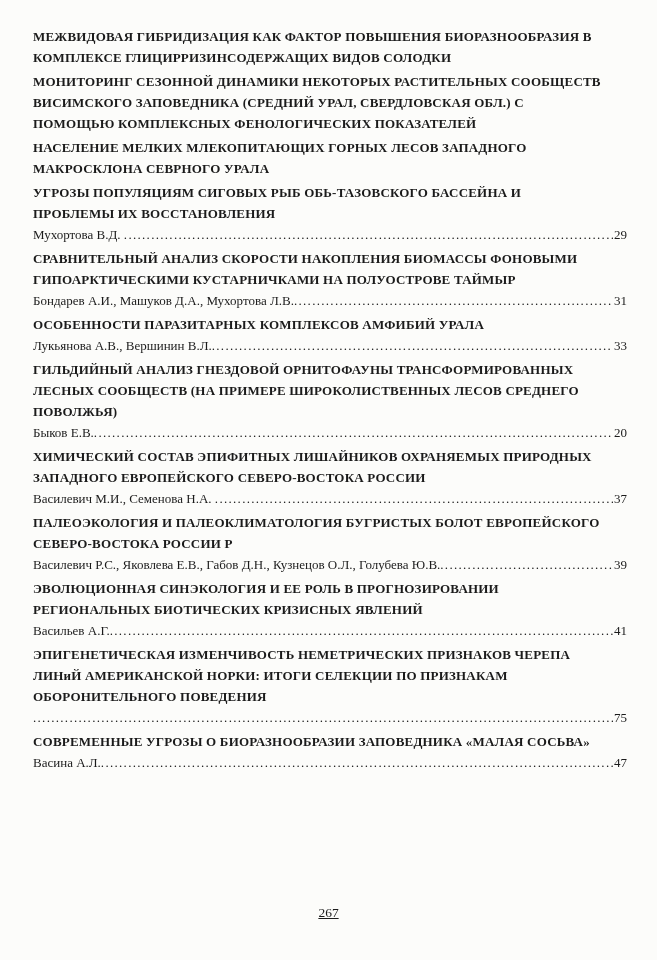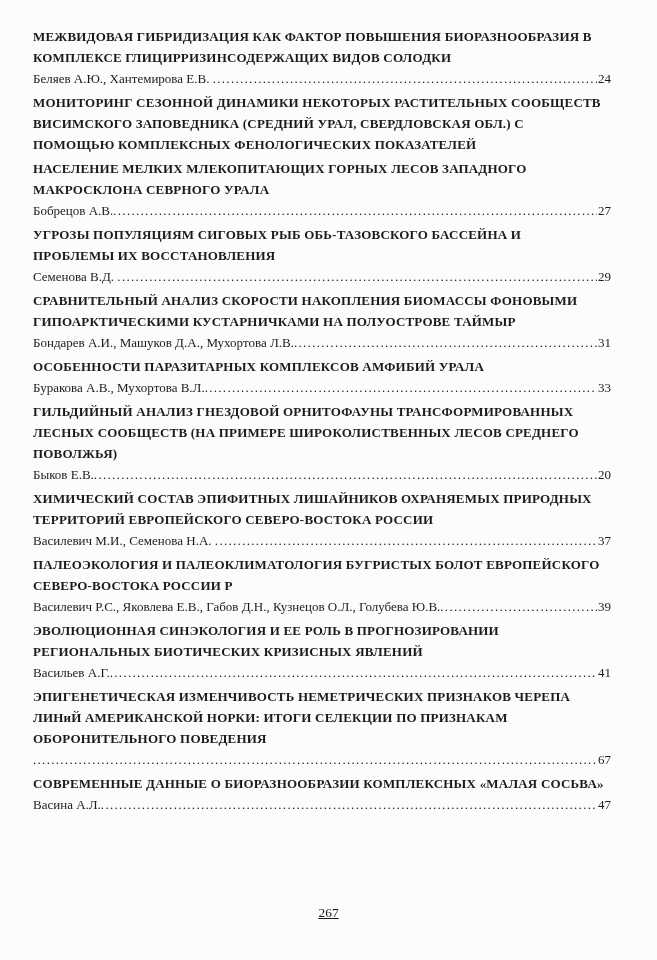--- a/index.html
+++ b/index.html
@@ -8,21 +8,21 @@
     background: #ffffff;
   }
   .page {
     position: relative;
     width: 657px;
     height: 960px;
     background: #fcfcfa;
     color: #1b1b1b;
     font-family: "Liberation Serif", serif;
     box-sizing: border-box;
-    padding: 26px 46px 0 33px;
+    padding: 26px 30px 0 33px;
     overflow: hidden;
   }
   .toc-entry {
     margin-bottom: 3px;
   }
   .entry-title {
     font-weight: bold;
     font-size: 13px;
     line-height: 21px;
     white-space: pre-line;
@@ -64,86 +64,76 @@
   }
 </style>
 </head>
 <body>
 
 <div class="page">
   <div id="toc-list">
   <div class="toc-entry">
     <div class="entry-title">МЕЖВИДОВАЯ ГИБРИДИЗАЦИЯ КАК ФАКТОР ПОВЫШЕНИЯ БИОРАЗНООБРАЗИЯ В
 КОМПЛЕКСЕ ГЛИЦИРРИЗИНСОДЕРЖАЩИХ ВИДОВ СОЛОДКИ</div>
-    <div class="authors-line">
-      <span class="authors">Беляев А.Ю., Хантемирова Е.В. </span>
-      <span class="leader"></span>
-      <span class="pagenum">24</span>
-    </div>
   </div>
 
   <div class="toc-entry">
     <div class="entry-title">МОНИТОРИНГ СЕЗОННОЙ ДИНАМИКИ НЕКОТОРЫХ РАСТИТЕЛЬНЫХ СООБЩЕСТВ
 ВИСИМСКОГО ЗАПОВЕДНИКА (СРЕДНИЙ УРАЛ, СВЕРДЛОВСКАЯ ОБЛ.) С
 ПОМОЩЬЮ КОМПЛЕКСНЫХ ФЕНОЛОГИЧЕСКИХ ПОКАЗАТЕЛЕЙ</div>
   </div>
 
   <div class="toc-entry">
     <div class="entry-title">НАСЕЛЕНИЕ МЕЛКИХ МЛЕКОПИТАЮЩИХ ГОРНЫХ ЛЕСОВ ЗАПАДНОГО
 МАКРОСКЛОНА СЕВРНОГО УРАЛА</div>
-    <div class="authors-line">
-      <span class="authors">Бобрецов А.В.</span>
-      <span class="leader"></span>
-      <span class="pagenum">27</span>
-    </div>
   </div>
 
   <div class="toc-entry">
     <div class="entry-title">УГРОЗЫ ПОПУЛЯЦИЯМ СИГОВЫХ РЫБ ОБЬ-ТАЗОВСКОГО БАССЕЙНА И
 ПРОБЛЕМЫ ИХ ВОССТАНОВЛЕНИЯ</div>
     <div class="authors-line">
-      <span class="authors">Семенова В.Д. </span>
+      <span class="authors">Мухортова В.Д. </span>
       <span class="leader"></span>
       <span class="pagenum">29</span>
     </div>
   </div>
 
   <div class="toc-entry">
     <div class="entry-title">СРАВНИТЕЛЬНЫЙ АНАЛИЗ СКОРОСТИ НАКОПЛЕНИЯ БИОМАССЫ ФОНОВЫМИ
 ГИПОАРКТИЧЕСКИМИ КУСТАРНИЧКАМИ НА ПОЛУОСТРОВЕ ТАЙМЫР</div>
     <div class="authors-line">
       <span class="authors">Бондарев А.И., Машуков Д.А., Мухортова Л.В.</span>
       <span class="leader"></span>
       <span class="pagenum">31</span>
     </div>
   </div>
 
   <div class="toc-entry">
     <div class="entry-title">ОСОБЕННОСТИ ПАРАЗИТАРНЫХ КОМПЛЕКСОВ АМФИБИЙ УРАЛА</div>
     <div class="authors-line">
-      <span class="authors">Буракова А.В., Мухортова В.Л.</span>
+      <span class="authors">Лукьянова А.В., Вершинин В.Л.</span>
       <span class="leader"></span>
       <span class="pagenum">33</span>
     </div>
   </div>
 
   <div class="toc-entry">
     <div class="entry-title">ГИЛЬДИЙНЫЙ АНАЛИЗ ГНЕЗДОВОЙ ОРНИТОФАУНЫ ТРАНСФОРМИРОВАННЫХ
 ЛЕСНЫХ СООБЩЕСТВ (НА ПРИМЕРЕ ШИРОКОЛИСТВЕННЫХ ЛЕСОВ СРЕДНЕГО
 ПОВОЛЖЬЯ)</div>
     <div class="authors-line">
       <span class="authors">Быков Е.В.</span>
       <span class="leader"></span>
       <span class="pagenum">20</span>
     </div>
   </div>
 
   <div class="toc-entry">
     <div class="entry-title">ХИМИЧЕСКИЙ СОСТАВ ЭПИФИТНЫХ ЛИШАЙНИКОВ ОХРАНЯЕМЫХ ПРИРОДНЫХ
-ТЕРРИТОРИЙ ЕВРОПЕЙСКОГО СЕВЕРО-ВОСТОКА РОССИИ</div>
+ЗАПАДНОГО ЕВРОПЕЙСКОГО СЕВЕРО-ВОСТОКА РОССИИ</div>
     <div class="authors-line">
       <span class="authors">Василевич М.И., Семенова Н.А. </span>
       <span class="leader"></span>
       <span class="pagenum">37</span>
     </div>
   </div>
 
   <div class="toc-entry">
     <div class="entry-title">ПАЛЕОЭКОЛОГИЯ И ПАЛЕОКЛИМАТОЛОГИЯ БУГРИСТЫХ БОЛОТ ЕВРОПЕЙСКОГО
 СЕВЕРО-ВОСТОКА РОССИИ Р</div>
@@ -164,26 +154,26 @@
     </div>
   </div>
 
 
   <div class="toc-entry">
     <div class="entry-title">ЭПИГЕНЕТИЧЕСКАЯ ИЗМЕНЧИВОСТЬ НЕМЕТРИЧЕСКИХ ПРИЗНАКОВ ЧЕРЕПА
 ЛИНиЙ АМЕРИКАНСКОЙ НОРКИ: ИТОГИ СЕЛЕКЦИИ ПО ПРИЗНАКАМ
 ОБОРОНИТЕЛЬНОГО ПОВЕДЕНИЯ</div>
     <div class="authors-line">
       <span class="leader"></span>
-      <span class="pagenum">67</span>
+      <span class="pagenum">75</span>
     </div>
   </div>
 
   <div class="toc-entry">
-    <div class="entry-title">СОВРЕМЕННЫЕ ДАННЫЕ О БИОРАЗНООБРАЗИИ КОМПЛЕКСНЫХ «МАЛАЯ СОСЬВА»</div>
+    <div class="entry-title">СОВРЕМЕННЫЕ УГРОЗЫ О БИОРАЗНООБРАЗИИ ЗАПОВЕДНИКА «МАЛАЯ СОСЬВА»</div>
     <div class="authors-line">
       <span class="authors">Васина А.Л.</span>
       <span class="leader"></span>
       <span class="pagenum">47</span>
     </div>
   </div>
 </div>
   <div class="footer">
     <span>267</span>
   </div>

